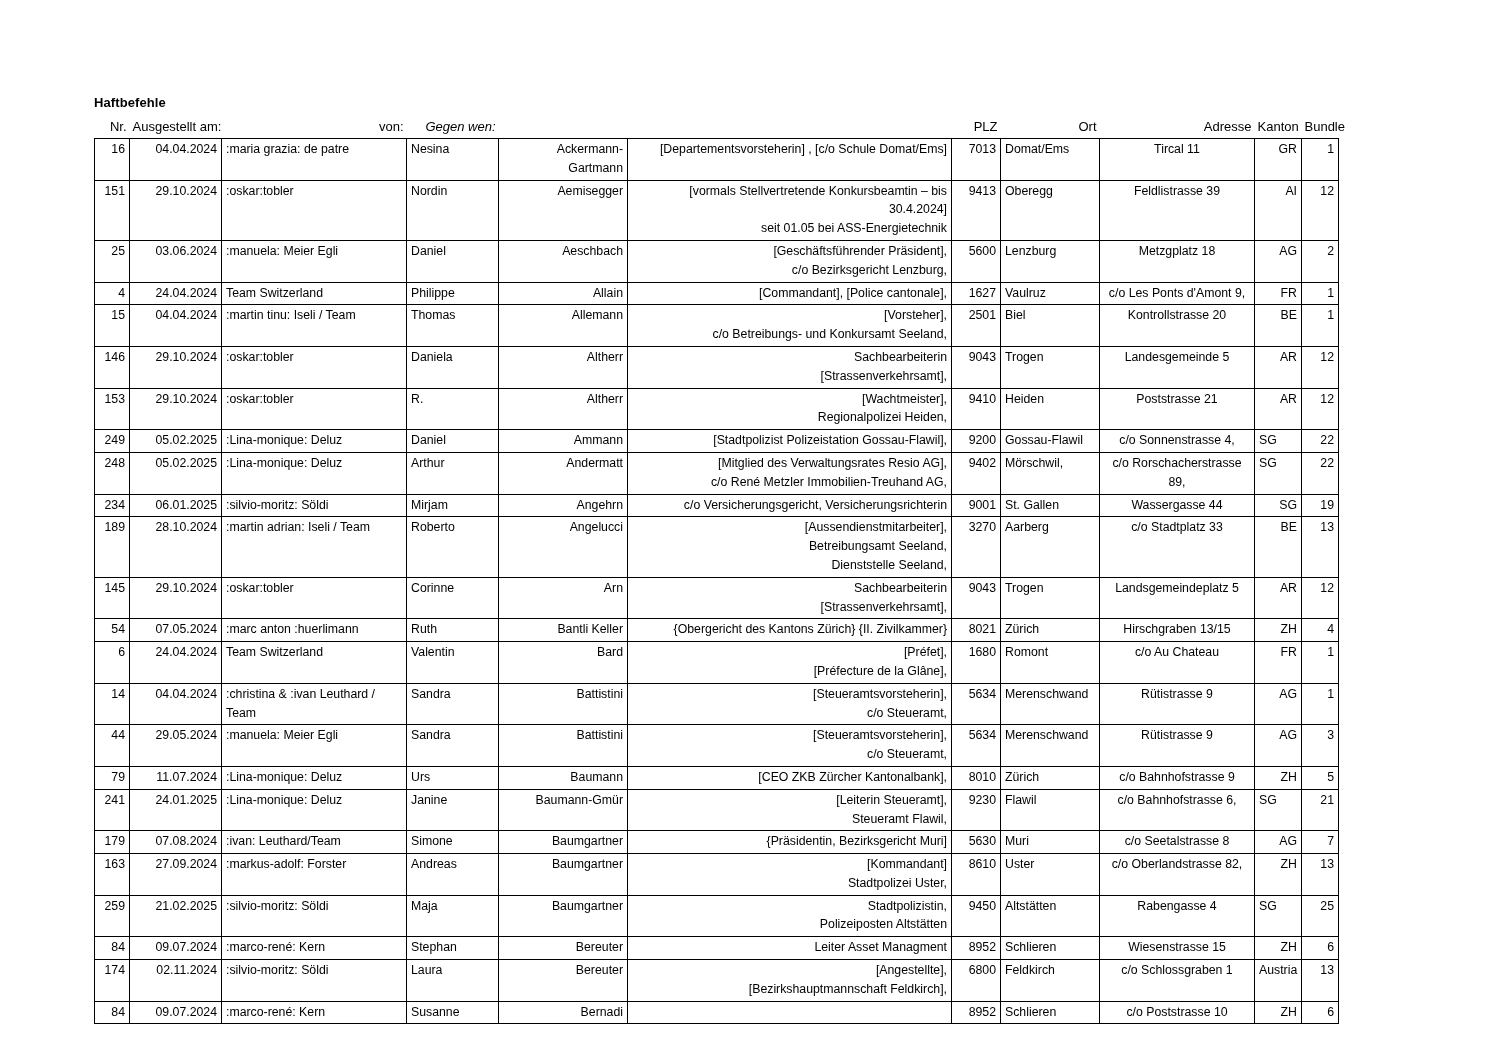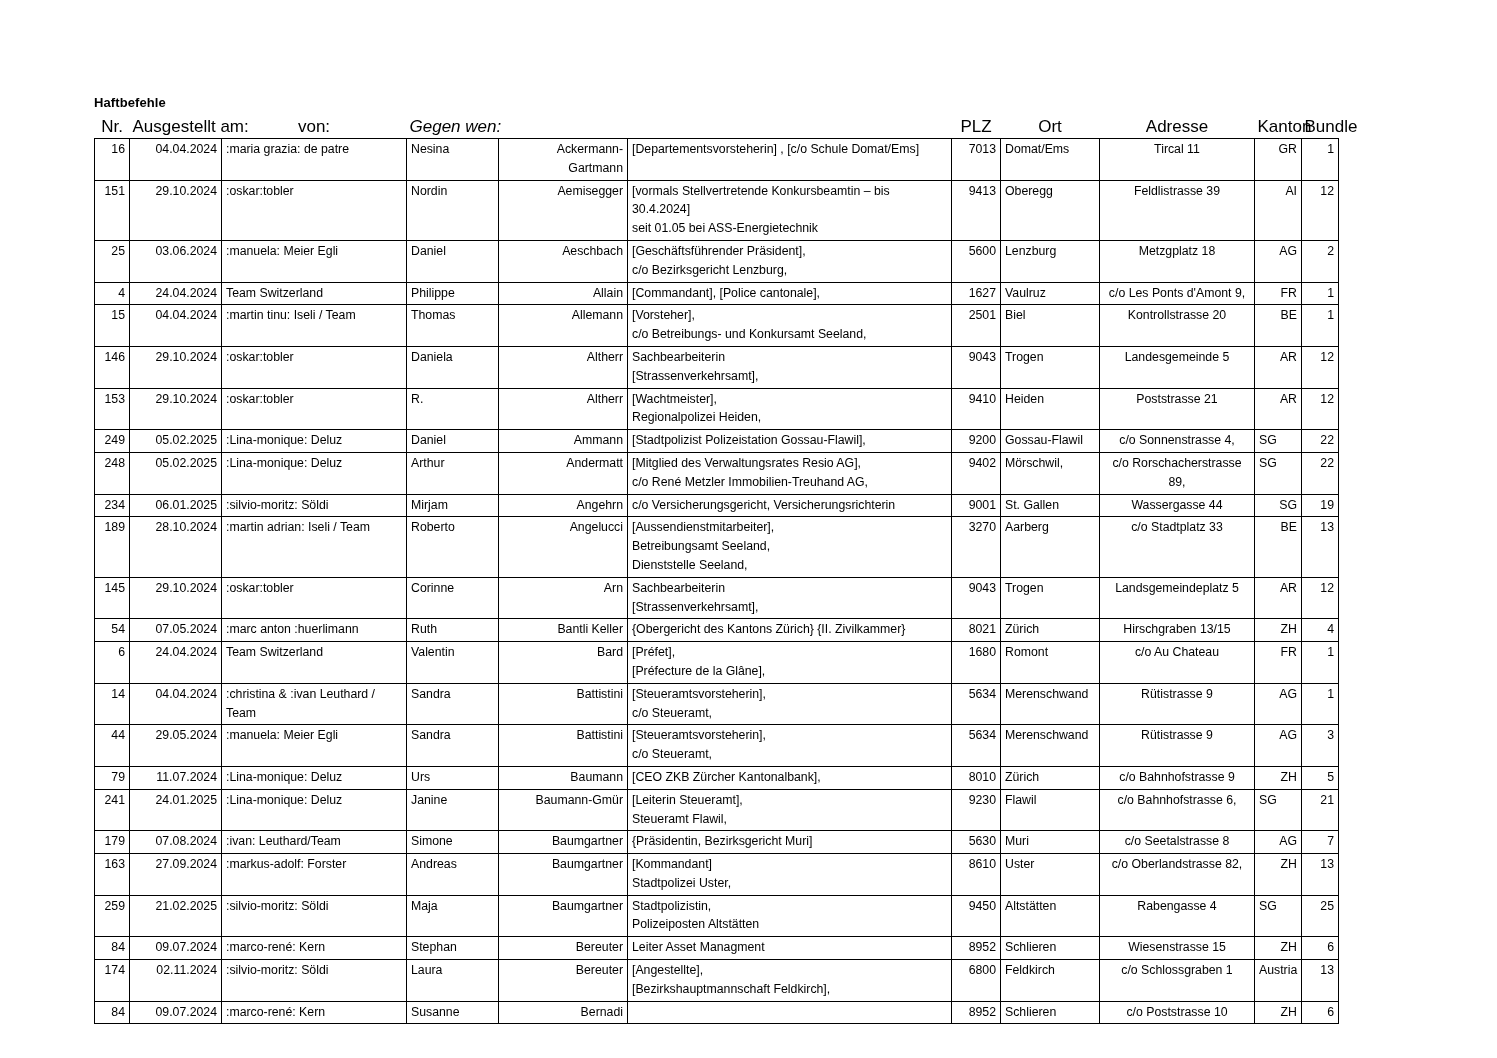--- a/index.html
+++ b/index.html
@@ -42,26 +42,26 @@
   table.haft col.c-last    { width: 129px; }
   table.haft col.c-fn      { width: 324px; }
   table.haft col.c-plz     { width: 49px; }
   table.haft col.c-ort     { width: 99px; }
   table.haft col.c-adr     { width: 155px; }
   table.haft col.c-kanton  { width: 47px; }
   table.haft col.c-bundle  { width: 37px; }
 
   table.haft thead th {
     font-weight: normal;
-    text-align: center;
+    text-align: right;
     padding: 0 3px 3px 3px;
     border: none;
     vertical-align: bottom;
     white-space: nowrap;
-    font-size: 17px;
+    font-size: 13px;
     line-height: 16px;
   }
   th.h-nr { padding-left: 1px; }
   th.h-von { padding-left: 5px; }
   th.h-first { padding-left: 5px; font-style: italic; }
   th.h-plz { text-align: right; padding-right: 5px; }
   th.h-ort { padding-left: 5px; }
   th.h-adr { padding-left: 5px; }
   th.h-kanton { text-align: right; padding-right: 3px; }
   th.h-bundle { text-align: right; padding-right: 3px; margin-top: 44px; }
@@ -71,21 +71,21 @@
     padding: 1px 4px 2px 4px;
     vertical-align: top;
     word-wrap: break-word;
     overflow-wrap: break-word;
   }
   td.nr      { text-align: right; padding-right: 4px; }
   td.date    { text-align: right; padding-right: 4px; white-space: nowrap; }
   td.von     { text-align: left; }
   td.first   { text-align: left; }
   td.last    { text-align: right; }
-  td.fn      { text-align: left; }
+  td.fn      { text-align: right; }
   td.plz     { text-align: right; padding-right: 4px; }
   td.ort     { text-align: left; }
   td.adr     { text-align: center; }
   td.kanton  { text-align: right; padding-right: 4px; white-space: nowrap; }
   td.kanton.left { text-align: left; padding-left: 4px; }
   td.bundle  { text-align: right; padding-right: 4px; }
 
   .cellline { display: block; white-space: nowrap; }
 </style>
 </head>

